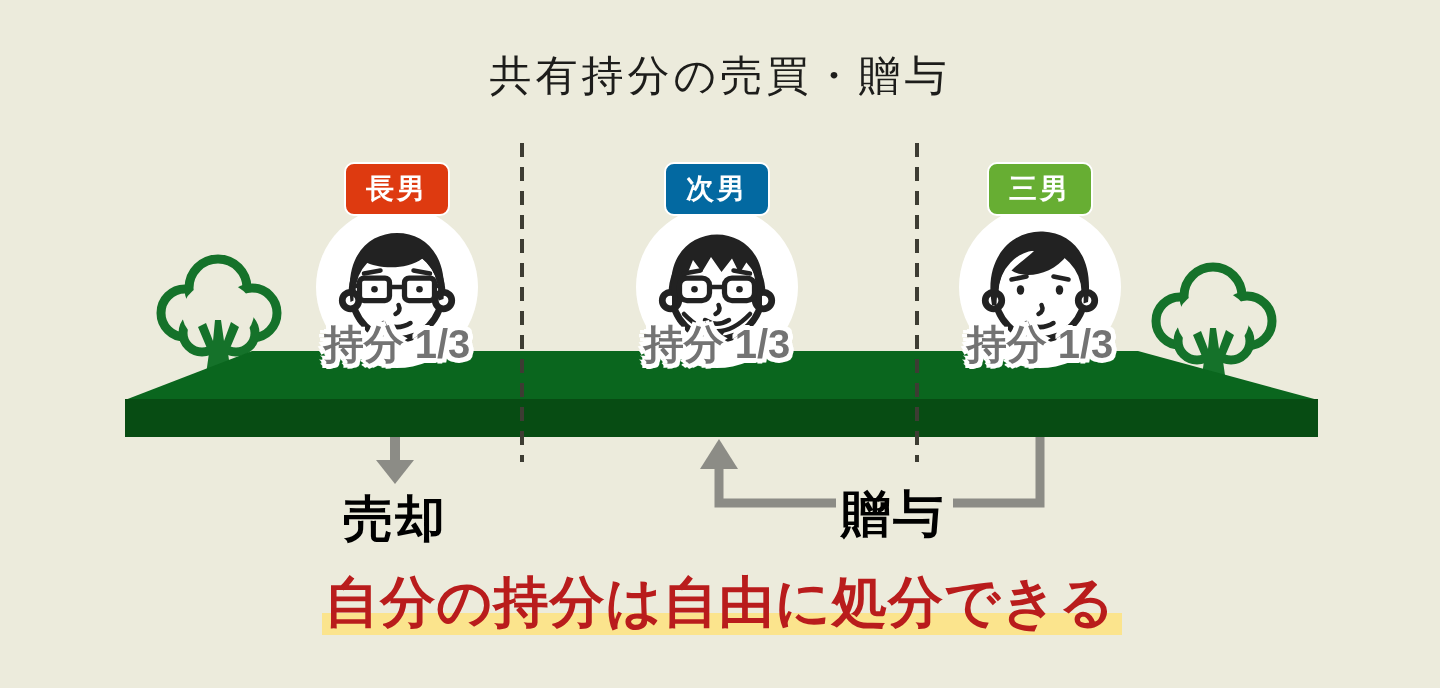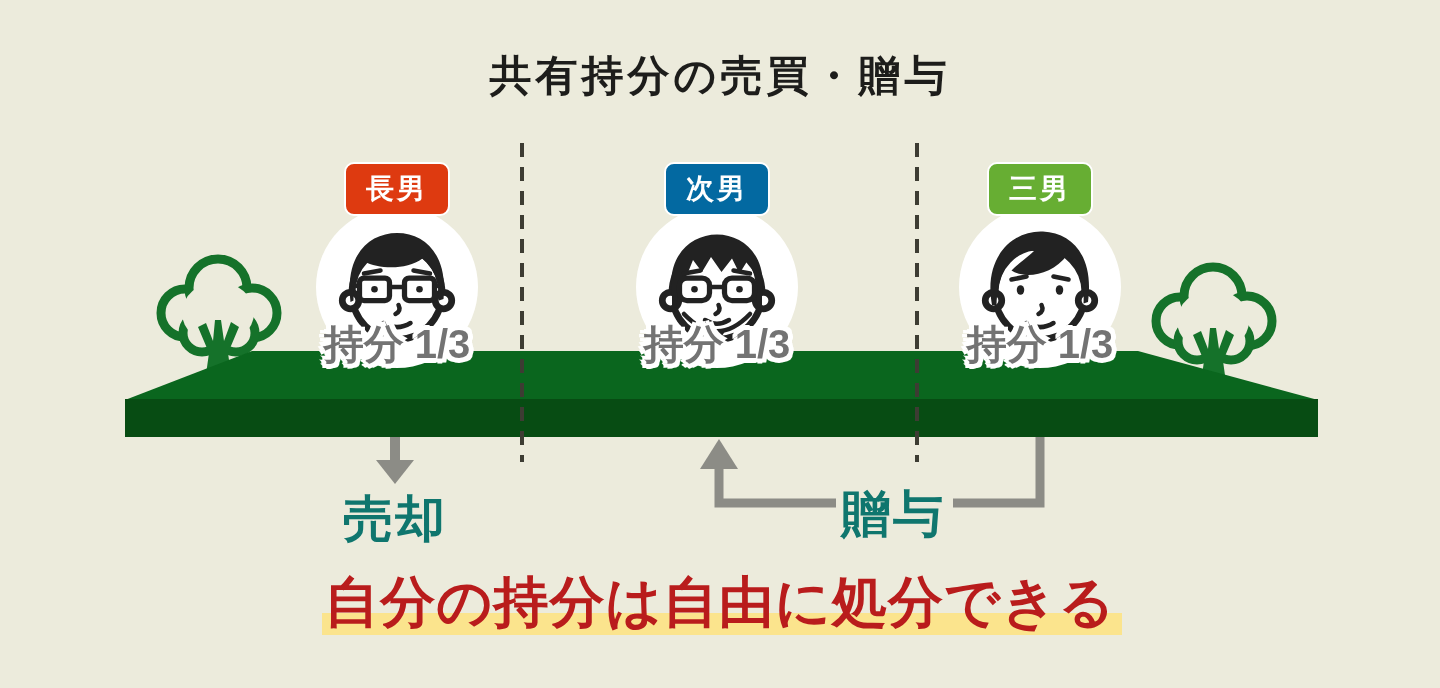--- a/index.html
+++ b/index.html
@@ -2,21 +2,21 @@
 <html><head>
 <meta charset="utf-8">
 <style>
   html,body{margin:0;padding:0;}
   body{font-family:"Liberation Sans","DejaVu Sans",sans-serif;}
   .canvas{
     position:relative;width:1440px;height:688px;background:#ECEBDC;overflow:hidden;
   }
   .page-title{
     position:absolute;left:0;top:48px;width:100%;text-align:center;
-    font-size:42px;font-weight:bold;color:#1D1D1B;letter-spacing:4px;
+    font-size:42px;font-weight:normal;color:#1D1D1B;letter-spacing:4px;
   }
   .scene{position:absolute;left:0;top:0;}
   .crown{fill:#ECEBDC;stroke:#15722A;stroke-width:9;}
   .crown-fill{fill:#ECEBDC;}
   .trunk{fill:#15722A;}
   .dash{stroke:#3D3C33;stroke-width:4;stroke-dasharray:14 10;}
   .gray-stroke{stroke:#8C8C86;fill:none;}
   .gray-fill{fill:#8C8C86;}
   .person{position:absolute;top:162px;width:230px;text-align:center;}
   .person-badge{
@@ -37,21 +37,21 @@
   .thin{fill:none;stroke:#222222;stroke-width:3;}
   .dot{fill:#222222;stroke:none;}
   .share-label{
     position:absolute;left:50%;top:155px;transform:translateX(-50%);
     white-space:nowrap;font-size:40px;font-weight:bold;color:#737373;z-index:2;
     text-shadow:-4px -4px 0 #fff,0 -5px 0 #fff,4px -4px 0 #fff,-5px 0 0 #fff,
                  5px 0 0 #fff,-4px 4px 0 #fff,0 5px 0 #fff,4px 4px 0 #fff;
   }
   .action-label{
     position:absolute;transform:translateX(-50%);white-space:nowrap;
-    font-size:50px;font-weight:bold;color:#0f766e;letter-spacing:2px;z-index:4;
+    font-size:50px;font-weight:bold;color:#000000;letter-spacing:2px;z-index:4;
   }
   .conclusion-highlight{
     position:absolute;left:322px;top:613px;width:800px;height:22px;
     background:#FBE48D;z-index:1;
   }
   .conclusion-text{
     position:absolute;left:0;top:566px;width:100%;text-align:center;
     font-size:55px;font-weight:bold;color:#b91c1c;letter-spacing:1px;z-index:2;
   }
 </style>

